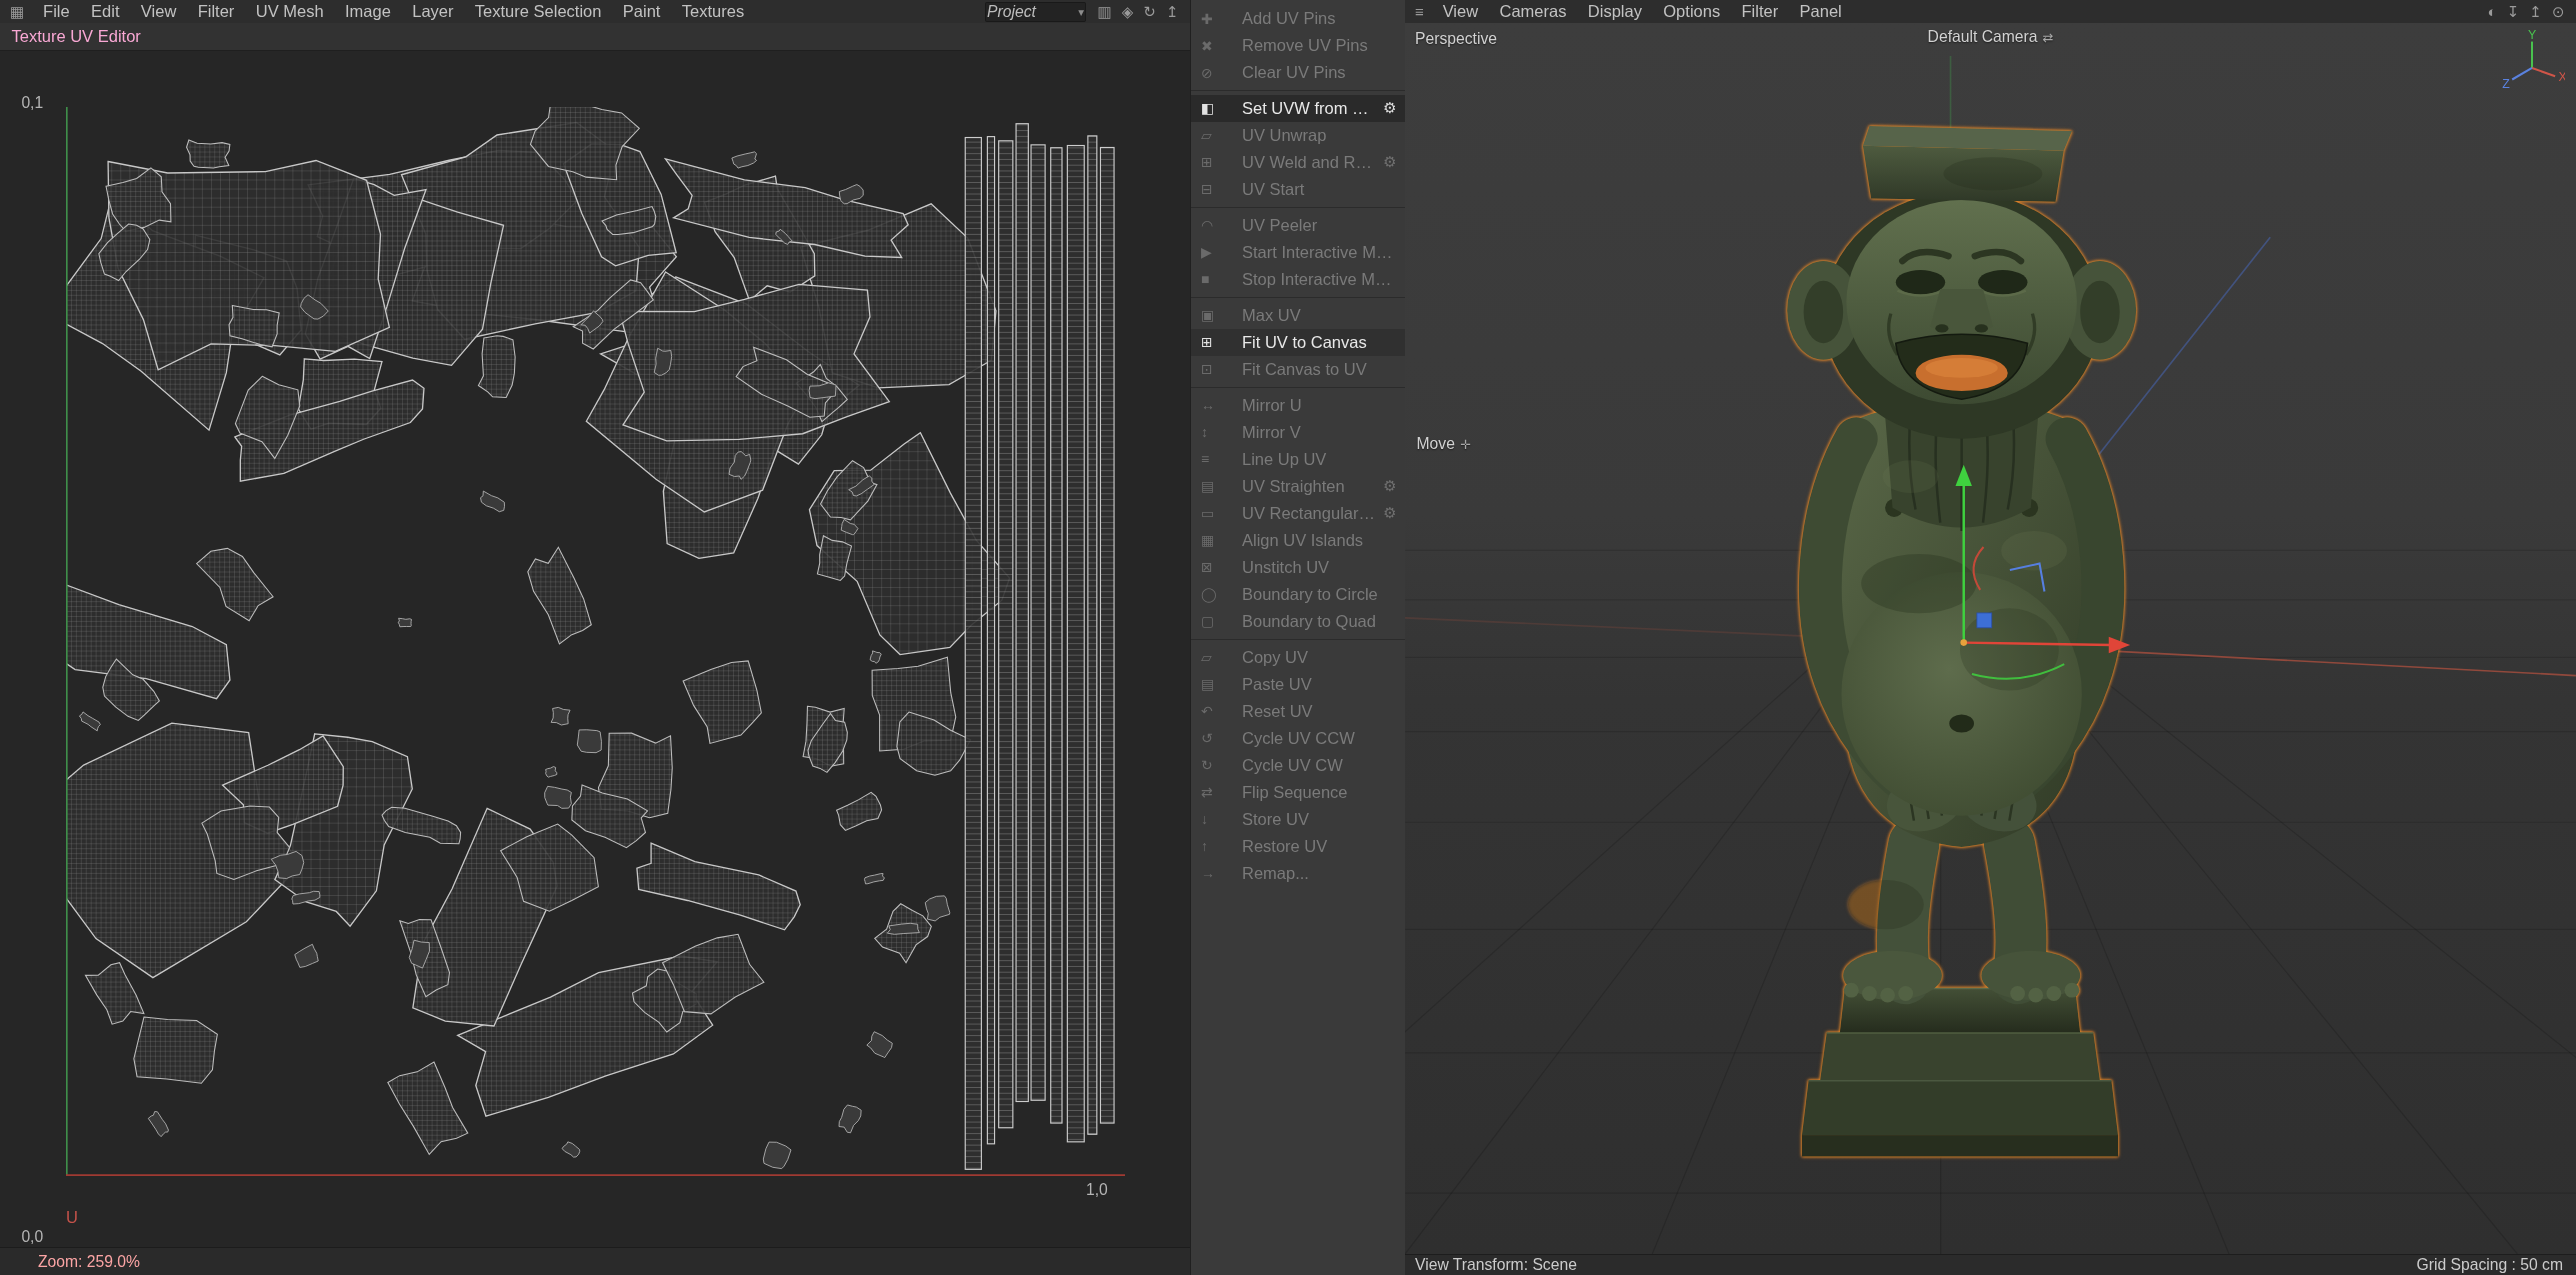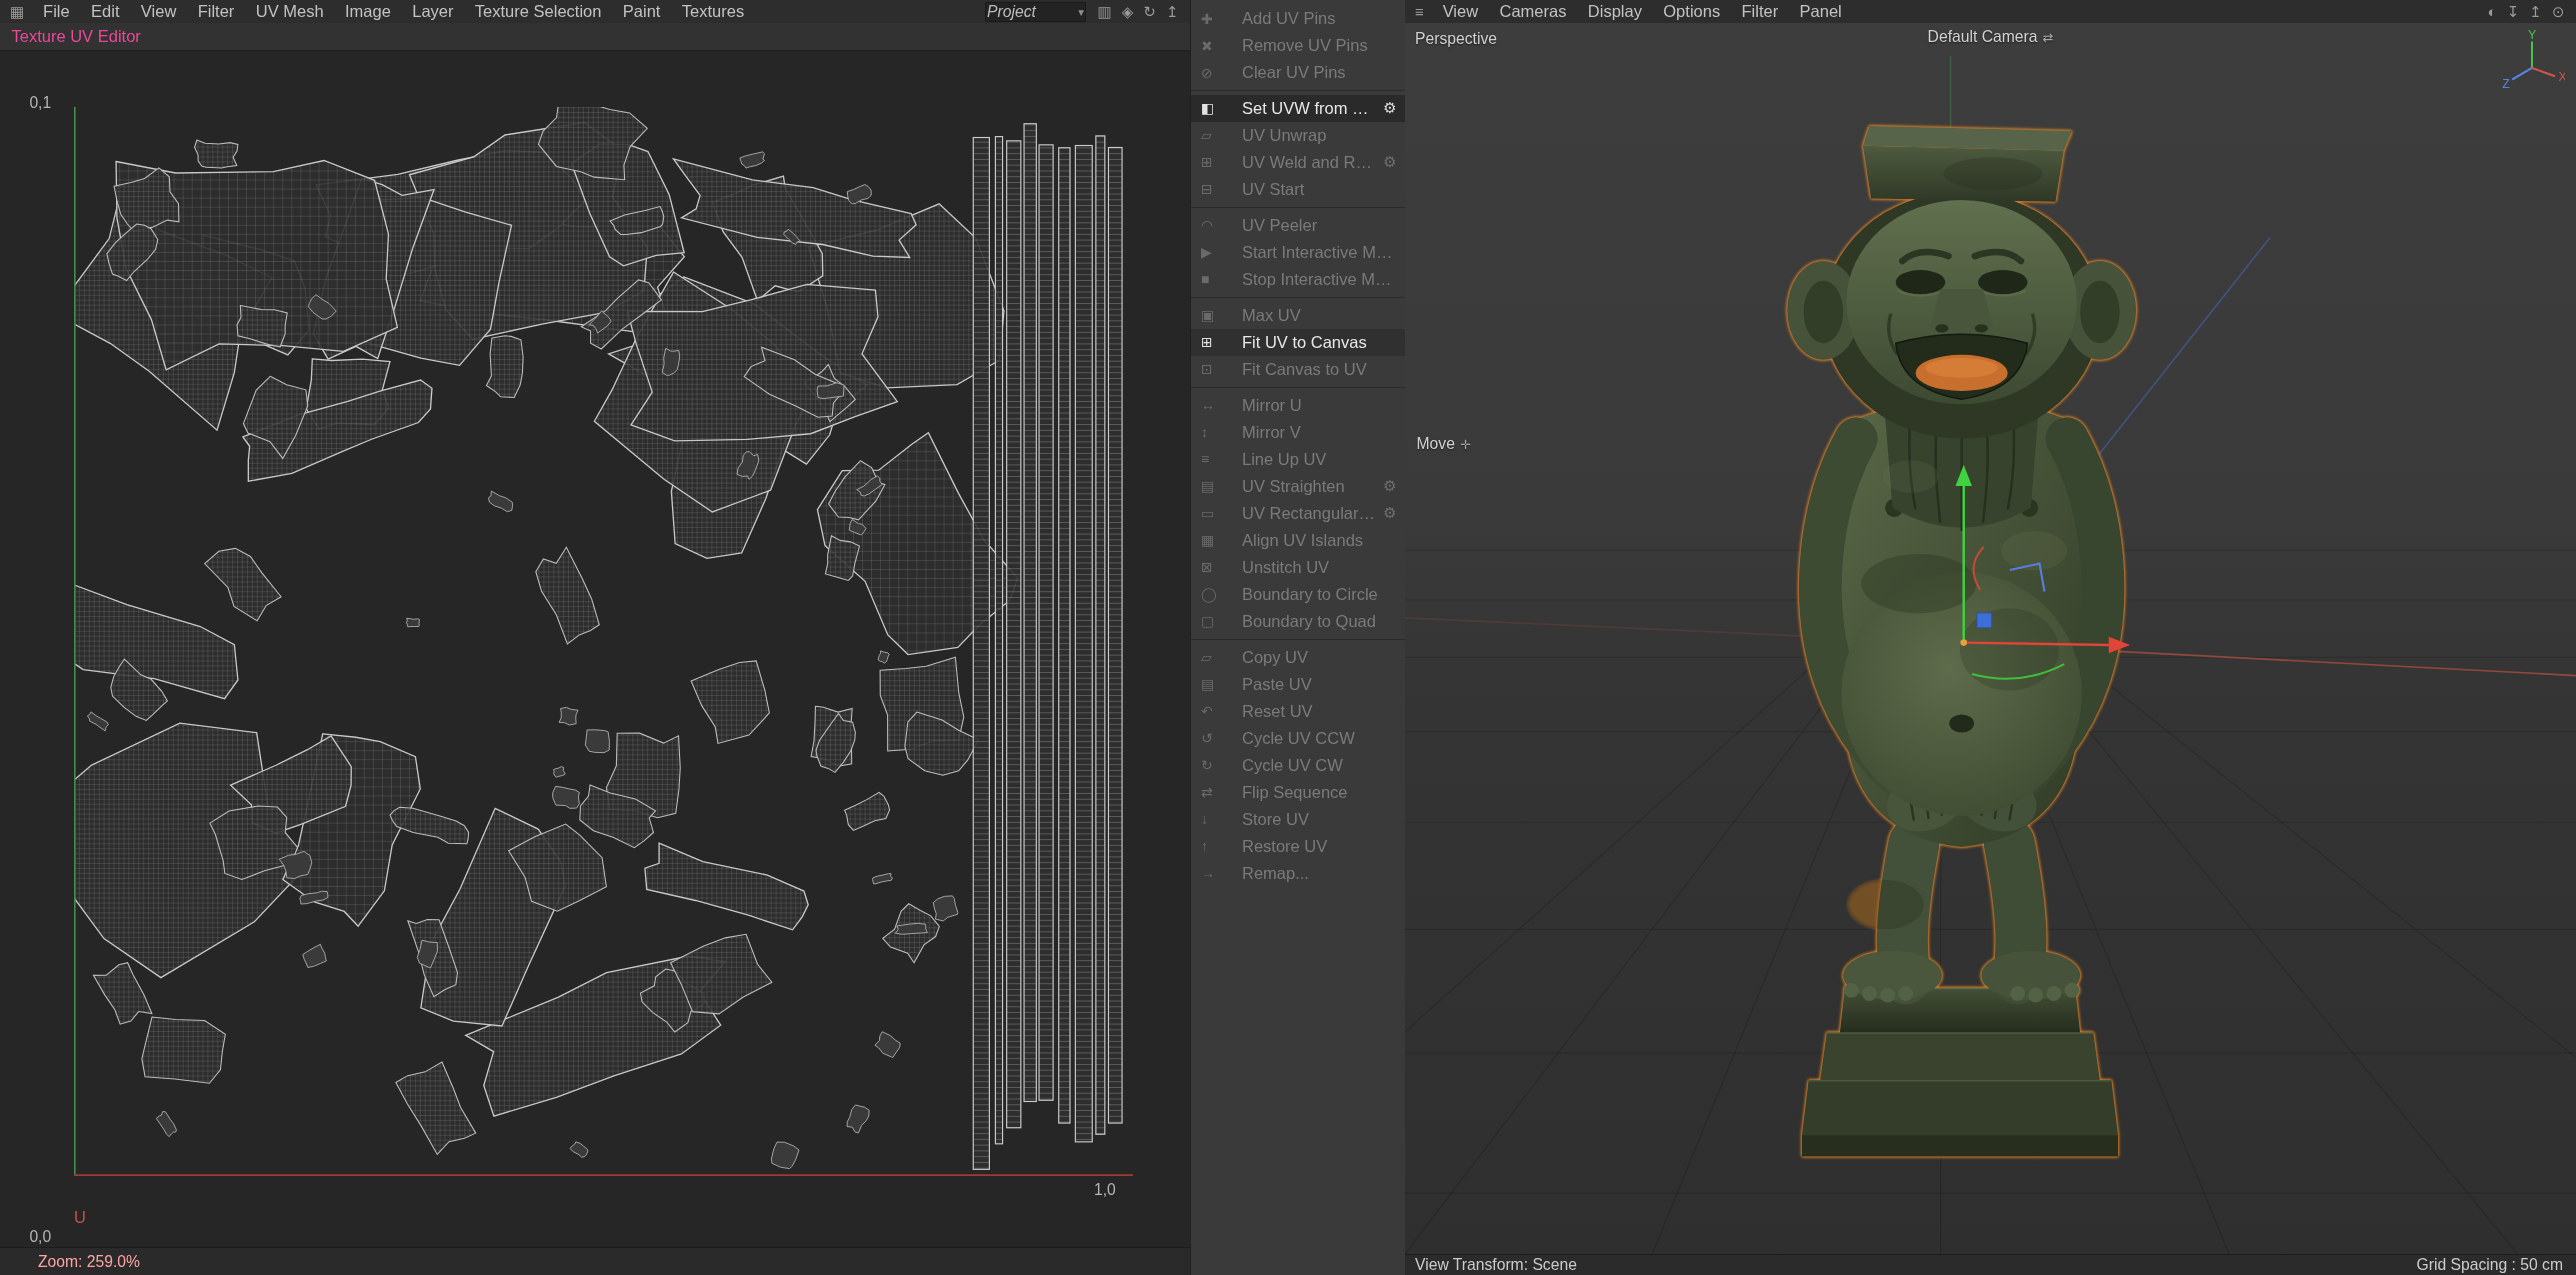--- a/index.html
+++ b/index.html
@@ -15,22 +15,22 @@
   .bar-icon{color:#9a9a9a;font-size:15px;line-height:1;}
   .dropdown{margin-left:auto;display:flex;align-items:center;background:#232323;border:0.8px solid #191919;
             height:18px;padding:0 1px;min-width:97px;font-size:15.7px;color:#bdbdbd;border-radius:1.6px;font-style:italic;}
   .dropdown .caret{margin-left:auto;font-size:11.5px;color:#8d8d8d;padding-left:8.2px;}
 
   
   #left-window{position:absolute;left:0;top:0;width:1190px;height:1275px;background:#262626;}
   #left-menubar{left:0;width:1190px;}
   #left-titlebar{position:absolute;left:0;top:23px;width:1190px;height:28px;background:#323232;
                  border-bottom:0.8px solid #1f1f1f;display:flex;align-items:center;padding-left:11.5px;
-                 box-sizing:border-box;font-size:16.5px;color:#ec4899;}
-  #uv-canvas{position:absolute;left:8px;top:51px;width:1190px;height:1196px;background:#262626;overflow:hidden;text-align:right;}
+                 box-sizing:border-box;font-size:16.5px;color:#f9a8d4;}
+  #uv-canvas{position:absolute;left:0;top:51px;width:1190px;height:1196px;background:#262626;overflow:hidden;text-align:right;}
   #uv-svg{position:absolute;left:66px;top:56px;}
   .uv-corner{position:absolute;font-size:15.7px;color:#b5b5b5;}
   .uv-axis-u{position:absolute;font-size:16.5px;color:#c4524a;}
   #left-statusbar{position:absolute;left:0;bottom:0;width:1190px;height:28px;background:#2a2a2a;
                   border-top:0.8px solid #1c1c1c;display:flex;align-items:center;padding-left:38px;
                   box-sizing:border-box;font-size:15.7px;color:#fca5a5;}
 
   
   #commands-panel{position:absolute;left:1190px;top:0;width:216px;height:1275px;background:#3a3a3a;
                   border-left:1.6px solid #202020;border-right:1.6px solid #202020;box-sizing:border-box;

